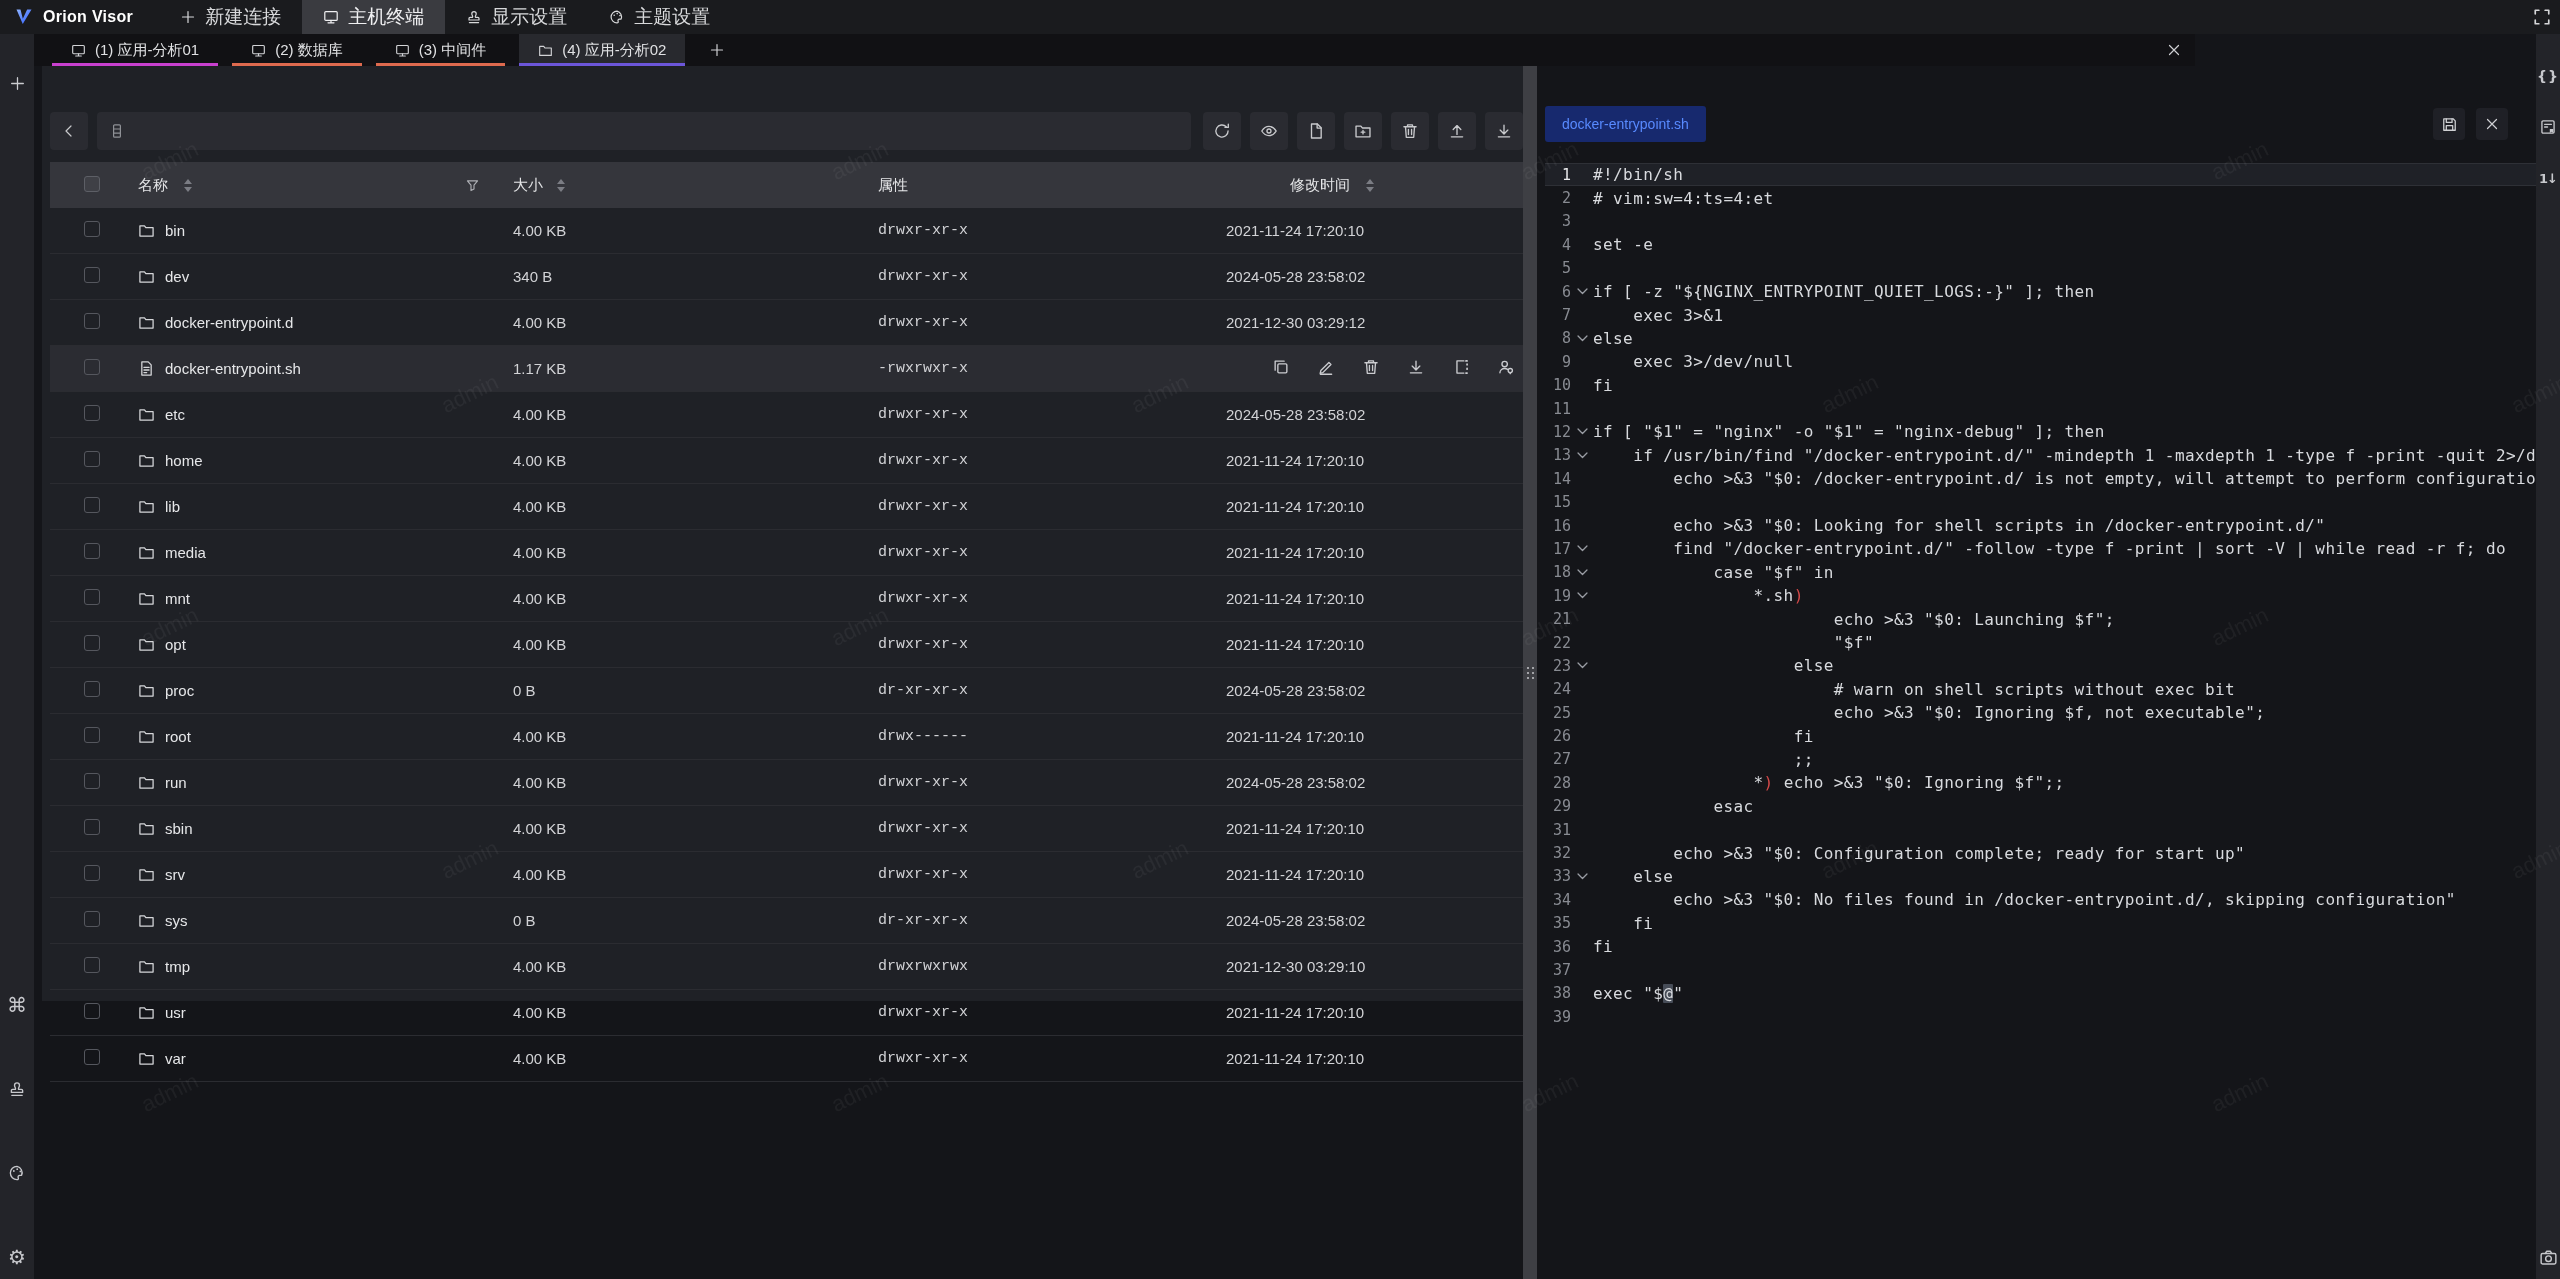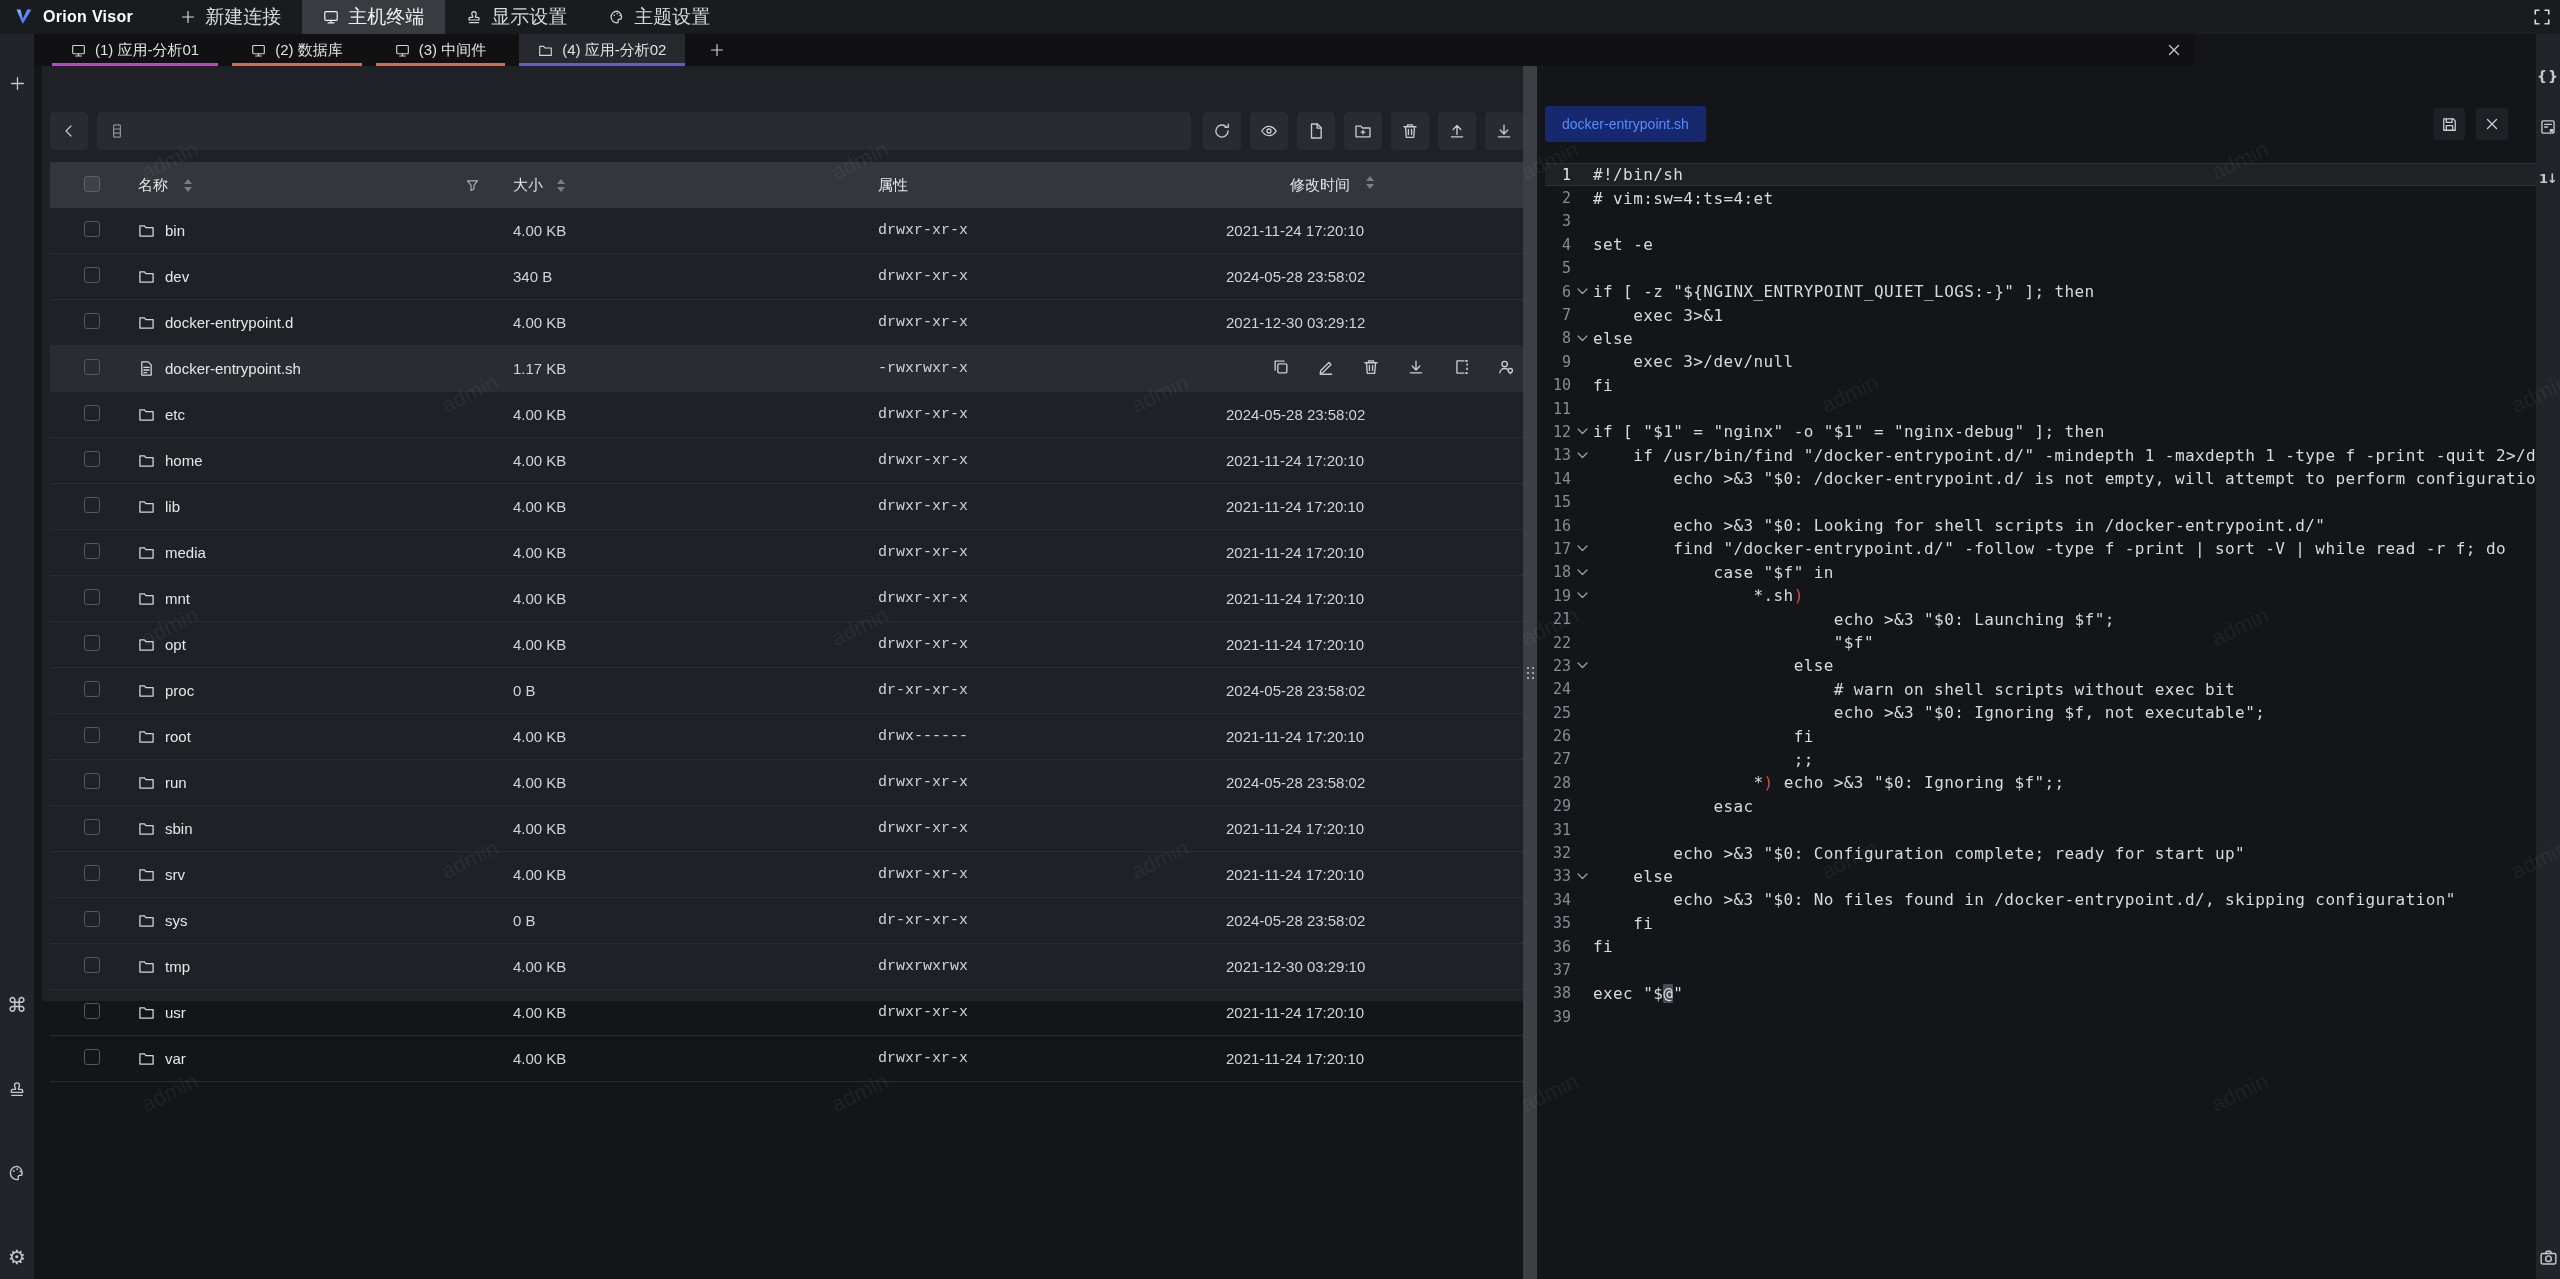--- a/index.html
+++ b/index.html
@@ -61,21 +61,21 @@
   .cb-cell{padding-left:34px;}
   .cb{display:inline-block;width:16px;height:16px;border:1.5px solid #55575e;border-radius:3px;}
   .thead .cb{background:#3f4046;border-color:#5d5f66;}
   .th-name,.name-cell{display:flex;align-items:center;gap:10px;padding-left:32px;}
   .name-cell .fic{color:#d5d6d9;}
   .fname{color:#e6e7e9;}
   .size-cell,.th-size{padding-left:17px;}
   .th-size{display:flex;align-items:center;gap:8px;}
   .attr-cell,.th-attr{padding-left:22px;font-family:Liberation Mono, monospace;}
   .time-cell{padding-left:20px;}
-  .th-time{display:flex;gap:10px;padding-left:84px;}
+  .th-time{display:flex;align-items:center;gap:10px;padding-left:84px;}
   .sort{display:inline-flex;flex-direction:column;gap:3px;margin-left:6px;}
   .sort i{display:block;width:0;height:0;border-left:4px solid transparent;border-right:4px solid transparent;}
   .sort .up{border-bottom:5px solid #7b7d84;}
   .sort .dn{border-top:5px solid #7b7d84;}
   .th-filter{margin-left:auto;margin-right:16px;color:#aeb0b5;}
   .row-actions{display:inline-flex;gap:27px;padding-left:46px;}
   .row-action{display:inline-flex;width:18px;height:18px;color:#cbccd0;}
 
   
   .splitter{position:absolute;left:1523px;top:66px;width:14px;height:1213px;background:#3e3f44;display:flex;align-items:center;justify-content:center;}

